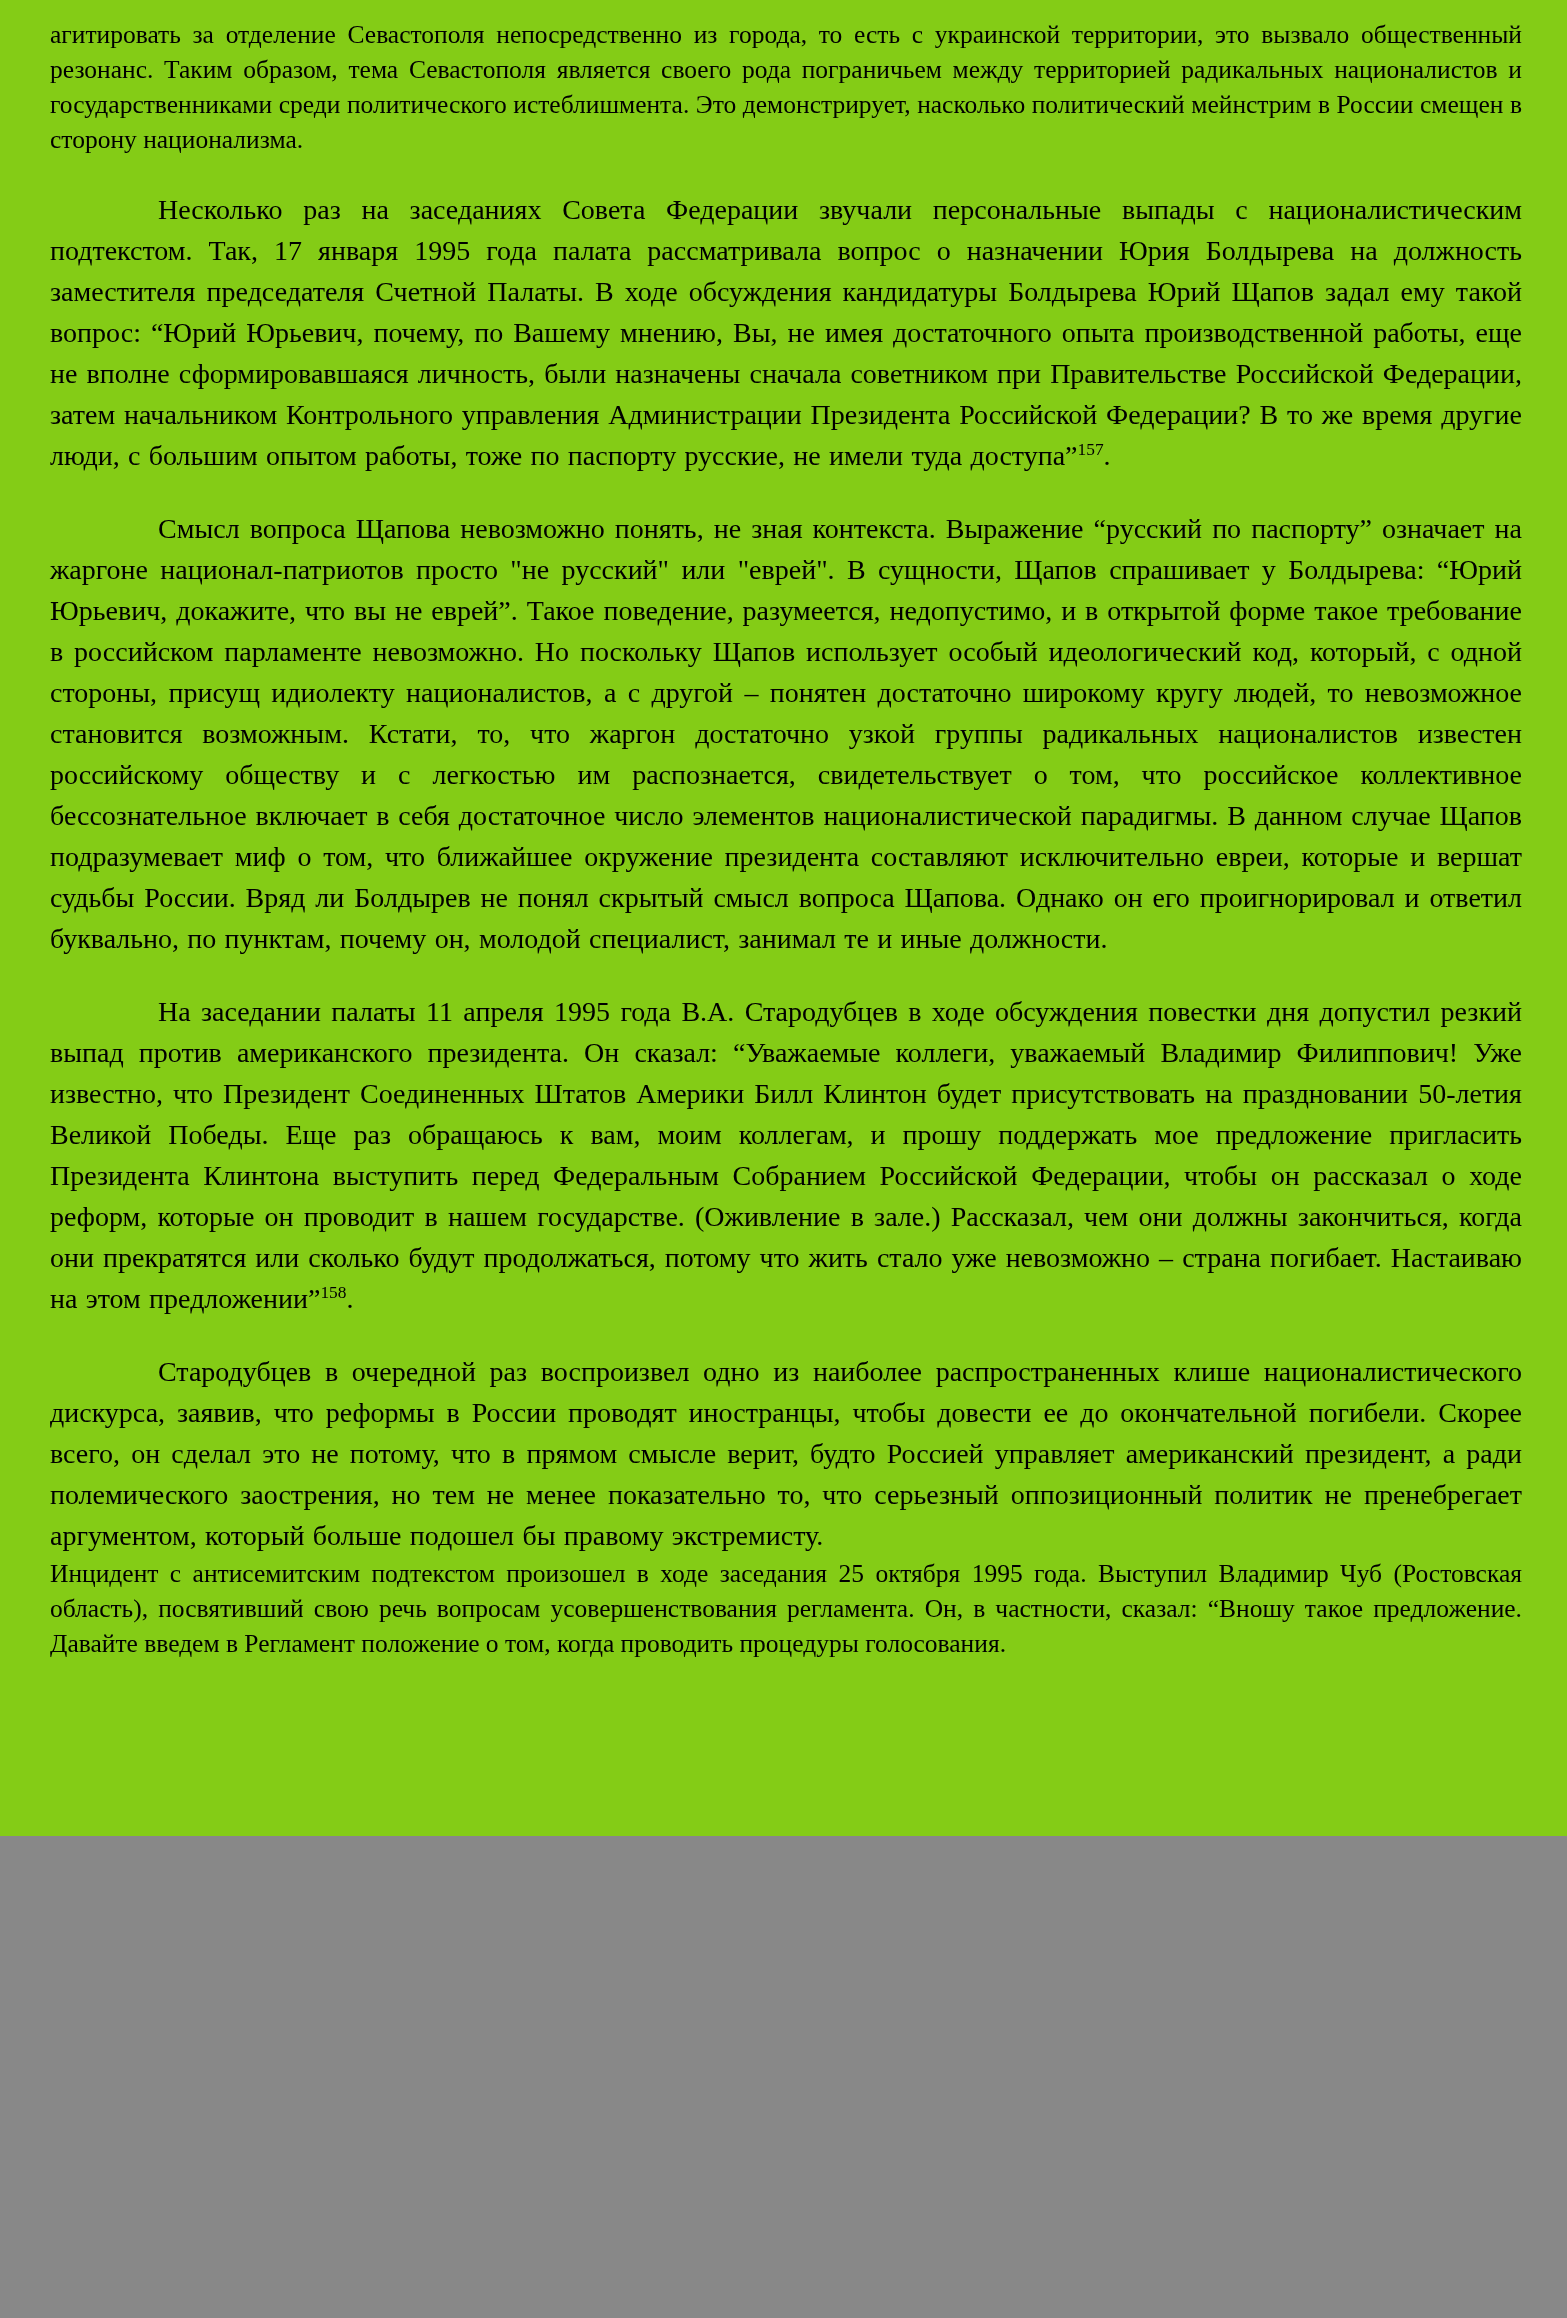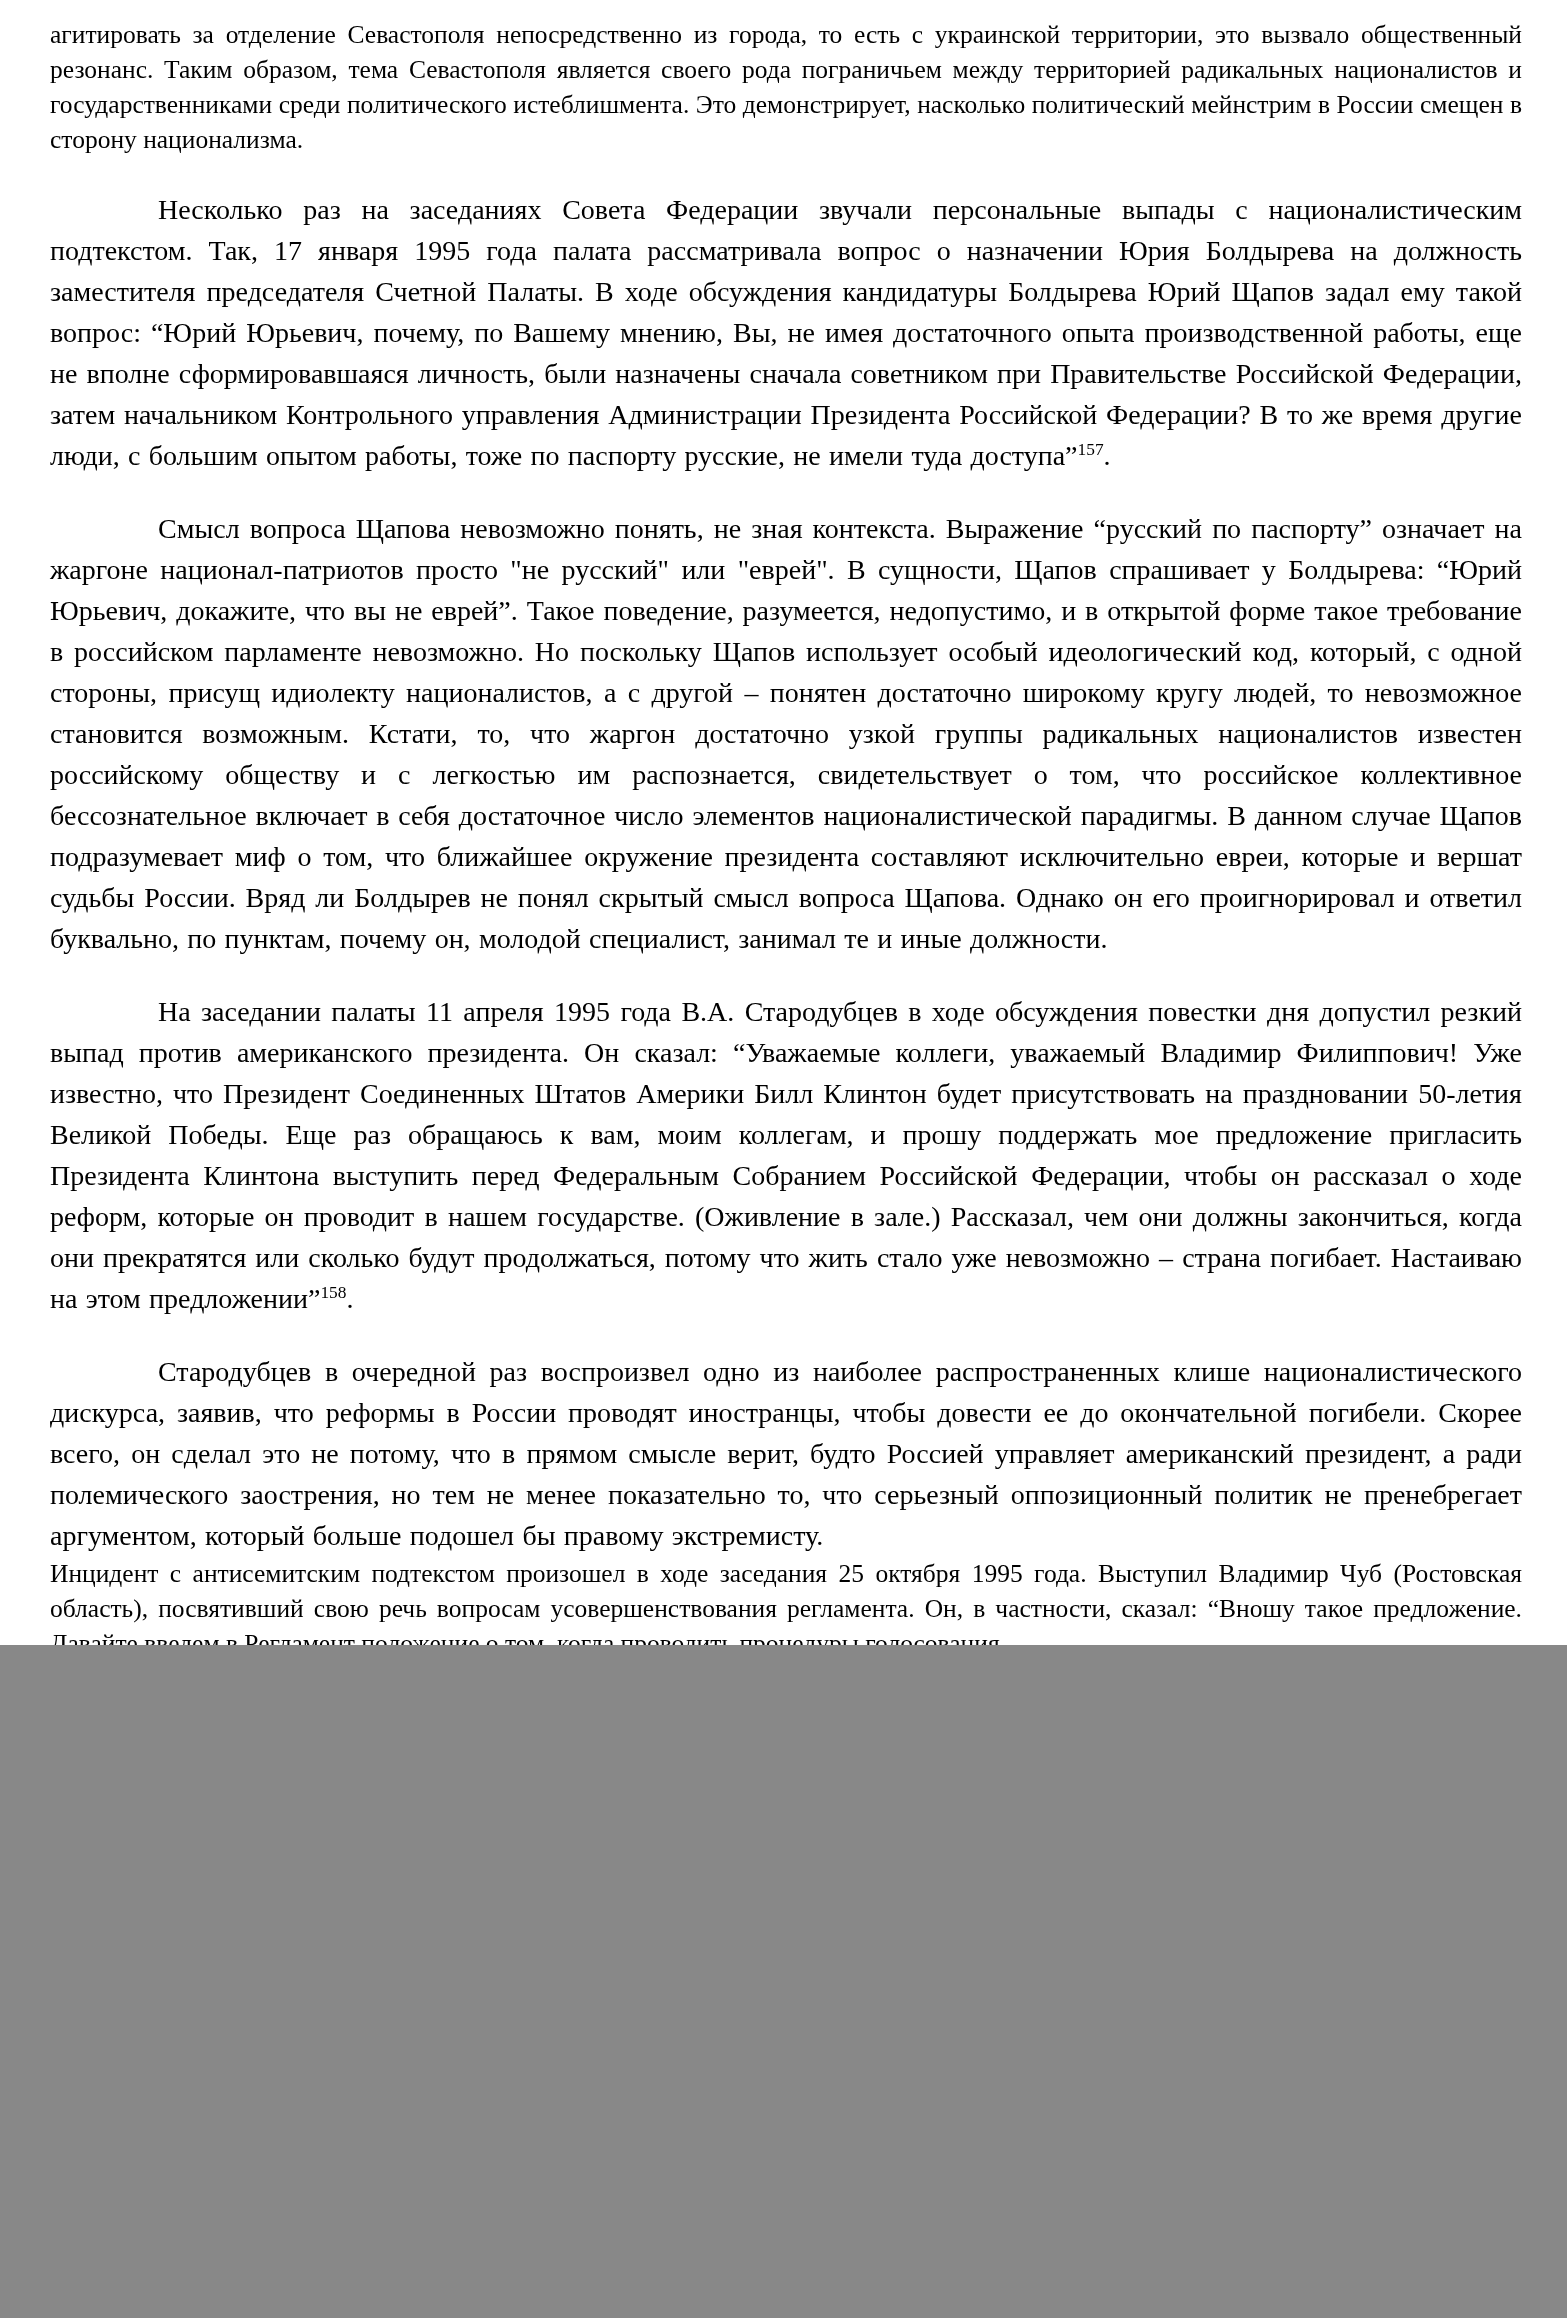--- a/index.html
+++ b/index.html
@@ -1,21 +1,21 @@
 <!DOCTYPE html>
 <html lang="ru" style="font-size:10.5px"><head>
 <meta charset="utf-8">
 <style>
   html, body { margin: 0; padding: 0; background: #888; }
   .page {
     position: relative;
     width: 1568px;
-    height: 1645px;
+    height: 1836px;
     margin: 0 auto;
-    background: #ffffff;
+    background: #84cc16;
     color: #000000;
     font-family: "Liberation Serif", "DejaVu Serif", serif;
     overflow: hidden;
   }
   .text-body {
     position: absolute;
     top: 17px;
     left: 50px;
     right: 46px;
   }

